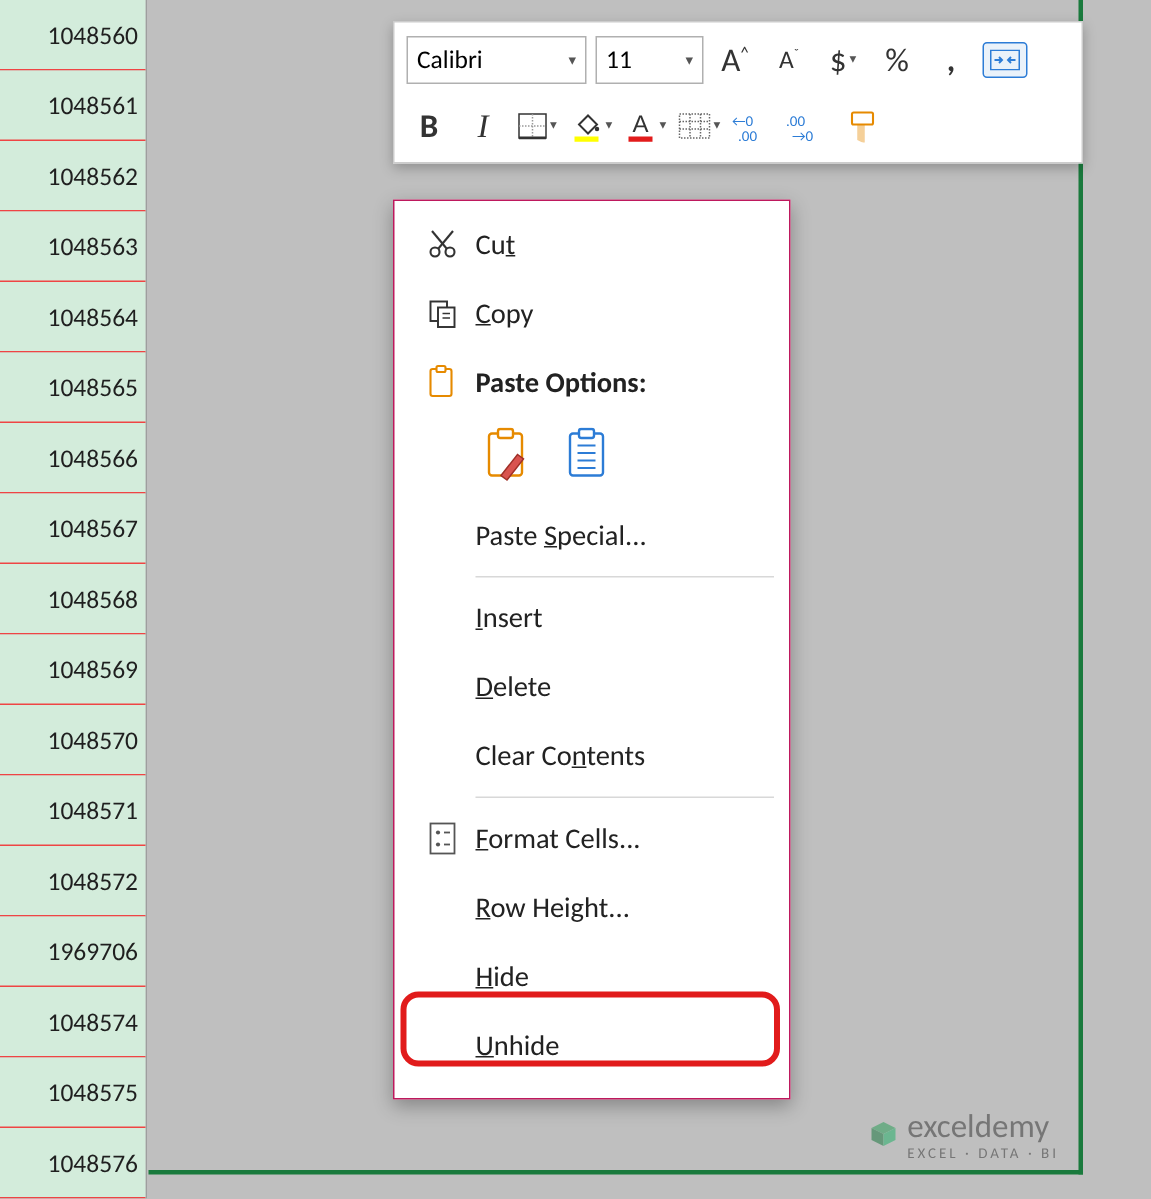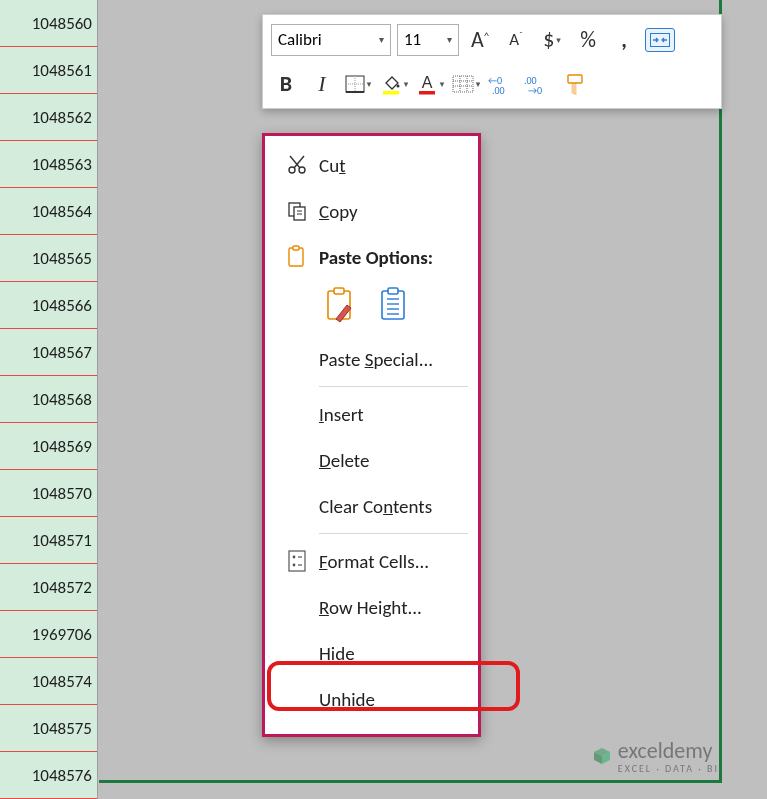--- a/index.html
+++ b/index.html
@@ -72,21 +72,21 @@
       height: 32px;
       border: 1px solid #b0b0b0;
       background: #fff;
       display: flex;
       align-items: center;
       justify-content: space-between;
       padding: 0 6px;
       font-size: 17px;
     }
     .size-select {
-      width: 62px;
+      width: 72px;
       height: 32px;
       border: 1px solid #b0b0b0;
       background: #fff;
       display: flex;
       align-items: center;
       justify-content: space-between;
       padding: 0 6px;
       font-size: 17px;
     }
     .chev { font-size: 10px; color: #555; }
@@ -99,23 +99,23 @@
       font-size: 22px;
       color: #333;
       cursor: pointer;
     }
     .tb-btn.small-chev::after { content: "▾"; font-size: 9px; margin-left: 2px; color: #555; }
     .split-btn { display: flex; align-items: center; }
     .context-menu {
       position: absolute;
       left: 262px;
       top: 133px;
-      width: 219px;
+      width: 265px;
       background: #fff;
-      border: 3px solid #be185d;
+      border: 1px solid #be185d;
       box-shadow: 0 4px 12px rgba(0,0,0,.3);
       padding: 6px 0 12px 0;
     }
     .menu-item {
       display: flex;
       align-items: center;
       height: 46px;
       padding: 0 16px 0 10px;
       font-size: 19px;
       color: #222;
@@ -147,21 +147,21 @@
       left: 267px;
       top: 661px;
       width: 253px;
       height: 50px;
       border: 4px solid #e11b1b;
       border-radius: 12px;
       pointer-events: none;
     }
     .watermark {
       position: absolute;
-      right: 48px;
+      right: 61px;
       bottom: 24px;
       display: flex;
       align-items: center;
       gap: 6px;
       opacity: .55;
       pointer-events: none;
     }
     .watermark .wm-cube {
       width: 20px; height: 20px;
     }

